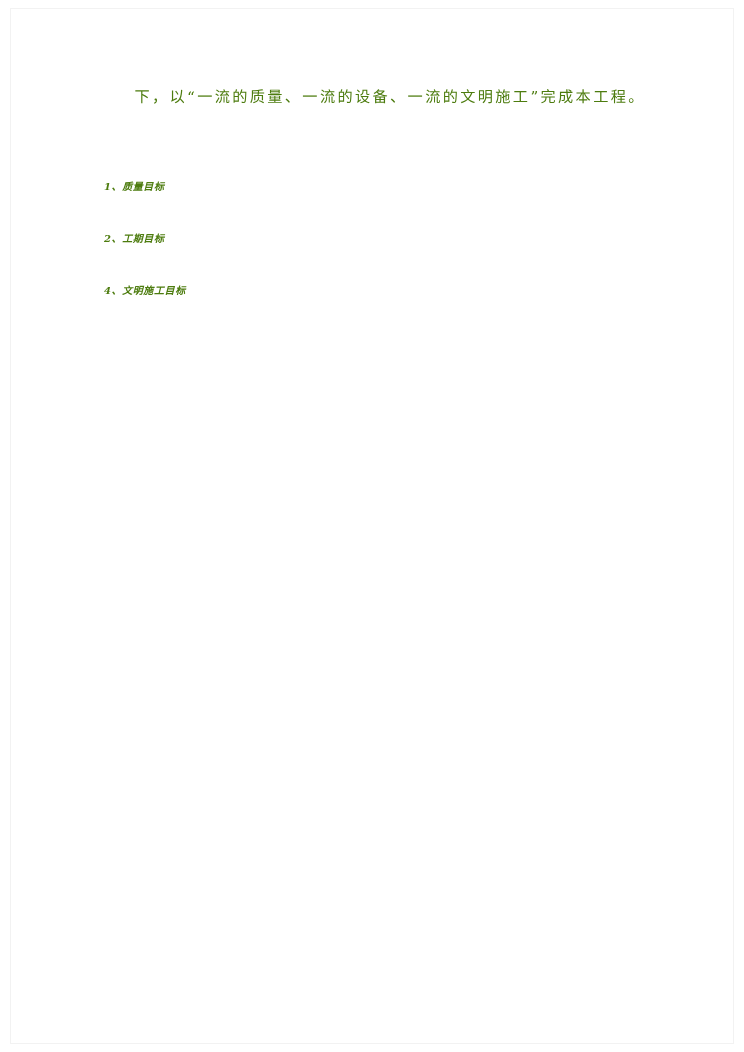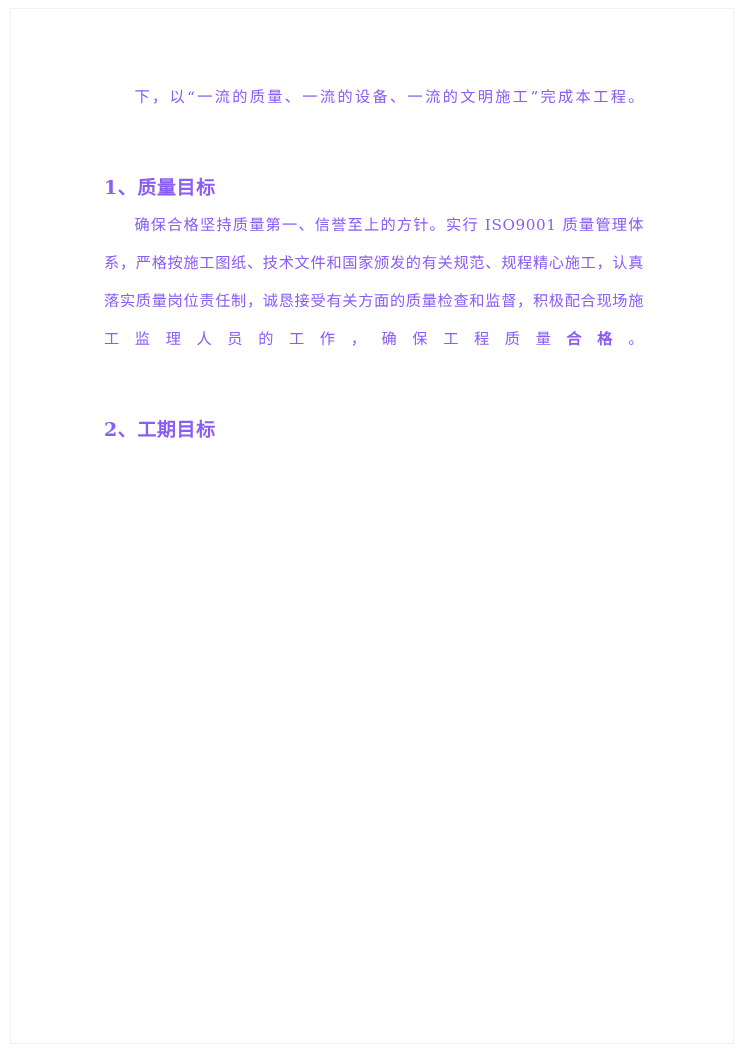--- a/index.html
+++ b/index.html
@@ -36,21 +36,21 @@
     position: absolute;
     left: 104px;
     top: 78px;
     width: 540px;
   }
 
   
   .para,
   .heading {
     font-family: "DejaVu Serif", "Liberation Serif", serif;
-    color: #8b5cf6;
+    color: #4d7c0f;
     -webkit-font-smoothing: antialiased;
   }
 
   .para {
     font-size: 15.2px;
     line-height: 38px;
     text-align: justify;
     text-justify: inter-ideograph;
     text-indent: 2em;
     margin: 0;
@@ -59,26 +59,27 @@
   }
 
   
   .para::after {
     content: "";
     display: inline-block;
     width: 100%;
   }
 
   .heading {
-    font-size: 19px;
+    font-size: 10px;
     line-height: 38px;
     font-weight: bold;
     margin: 0;
     text-indent: 0;
     letter-spacing: 0.6px;
+    font-style: italic;
   }
 
   .para b,
   .strong {
     font-weight: bold;
   }
 
   
   .block {
     margin: 0;
@@ -101,20 +102,20 @@
   <div class="page-edge-right"></div>
   <div class="page-edge-top"></div>
   <div class="page-edge-bottom"></div>
 
   <div class="content">
 
     <p class="para block">下，以“一流的质量、一流的设备、一流的文明施工”完成本工程。</p>
 
     <div>
         <p class="heading block gap-before-heading">1、质量目标</p>
-        <p class="para block gap-after-heading"><span>确保合格坚持质量第一、信誉至上的方针。实行 ISO9001 质量管理体系，严格按施工图纸、技术文件和国家颁发的有关规范、规程精心施工，认真落实质量岗位责任制，诚恳接受有关方面的质量检查和监督，积极配合现场施工监理人员的工作，确保工程质量</span><b>合格</b><span>。</span></p>
         <p class="heading block gap-before-heading">2、工期目标</p>
+        <p class="heading block gap-before-heading">4、文明施工目标</p>
         <p class="para block gap-after-heading"></p>
       </div>
 
   </div>
 
 </div>
 
 </body></html>

